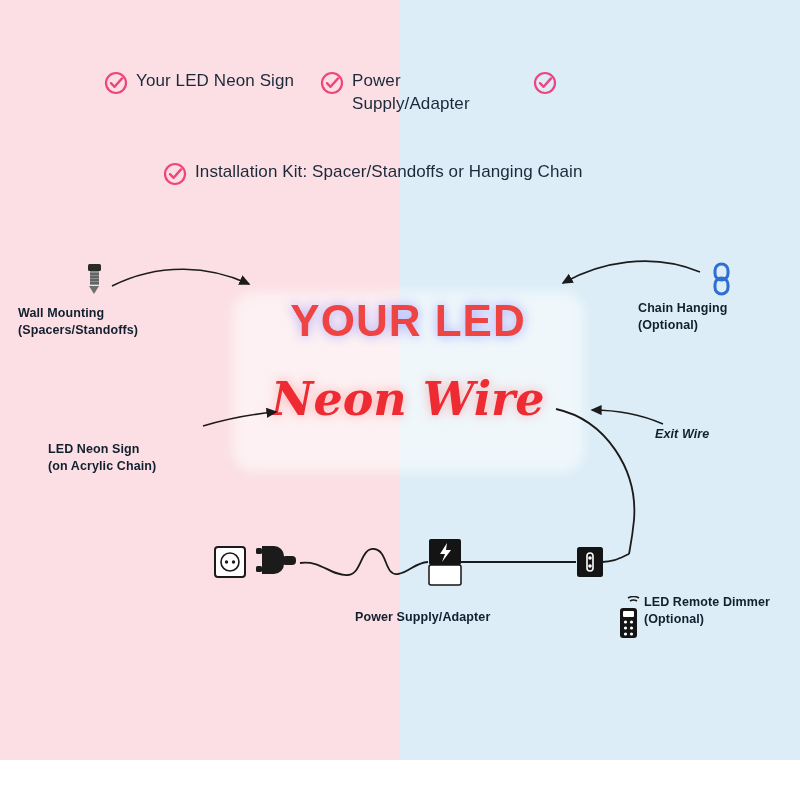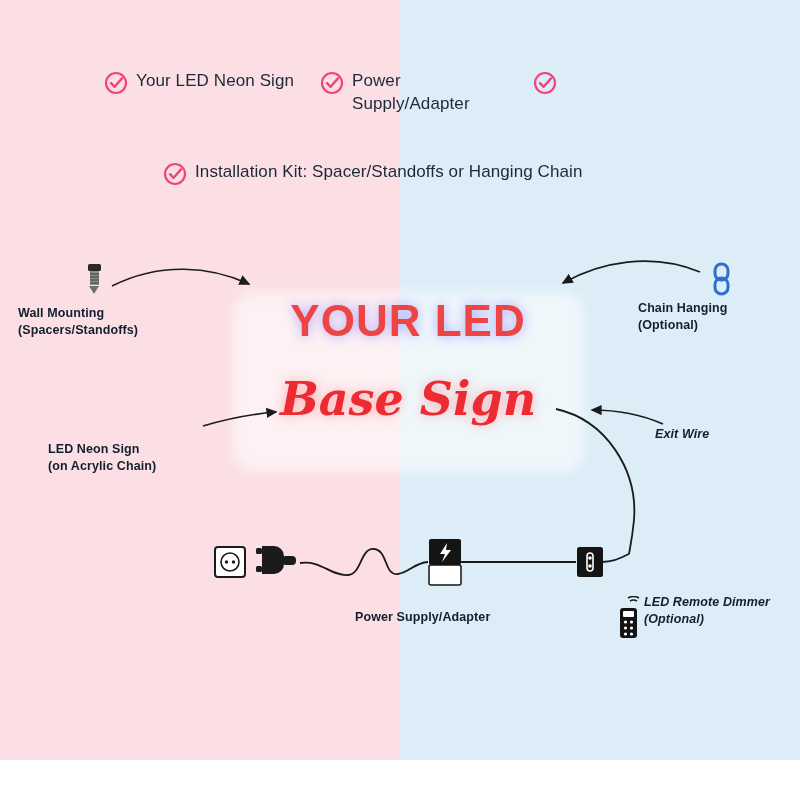--- a/index.html
+++ b/index.html
@@ -151,21 +151,21 @@
       <svg viewBox="0 0 24 24" width="24" height="24">
         <circle cx="12" cy="12" r="10" fill="none" stroke="#f0447e" stroke-width="2.2"></circle>
         <path d="M7 12.2 L10.6 15.8 L18 7.4" fill="none" stroke="#f0447e" stroke-width="2.4" stroke-linecap="round" stroke-linejoin="round"></path>
       </svg>
     </span>
     <span class="check-label" style="width:455px;">Installation Kit: Spacer/Standoffs or Hanging Chain</span>
   </div>
 
   <div class="neon-halo"></div>
   <div class="neon-top">YOUR LED</div>
-  <div class="neon-bottom">Base Sign</div>
+  <div class="neon-bottom">Neon Wire</div>
 
   <svg class="overlay" viewBox="0 0 800 800">
     <defs>
       <marker id="arrowhead" markerWidth="9" markerHeight="9" refX="6" refY="3.2" orient="auto">
         <path d="M0,0 L7,3.2 L0,6.4 z" fill="#1b1b1b"></path>
       </marker>
     </defs>
 
     <path d="M112,286 C160,262 210,266 249,284" fill="none" stroke="#1b1b1b" stroke-width="1.6" marker-end="url(#arrowhead)"></path>
 
@@ -266,18 +266,18 @@
   </div>
 
   <div class="caption" style="left:655px; top:426px; width:110px;font-style:italic;">
     <div>Exit Wire</div>
   </div>
 
   <div class="caption" style="left:355px; top:609px; width:190px;">
     <div>Power Supply/Adapter</div>
   </div>
 
-  <div class="caption" style="left:644px; top:594px; width:130px;font-style:italic;">
+  <div class="caption" style="left:644px; top:594px; width:130px;">
     <div>LED Remote Dimmer</div>
     <div>(Optional)</div>
   </div>
 
 </div>
 
 </body></html>

